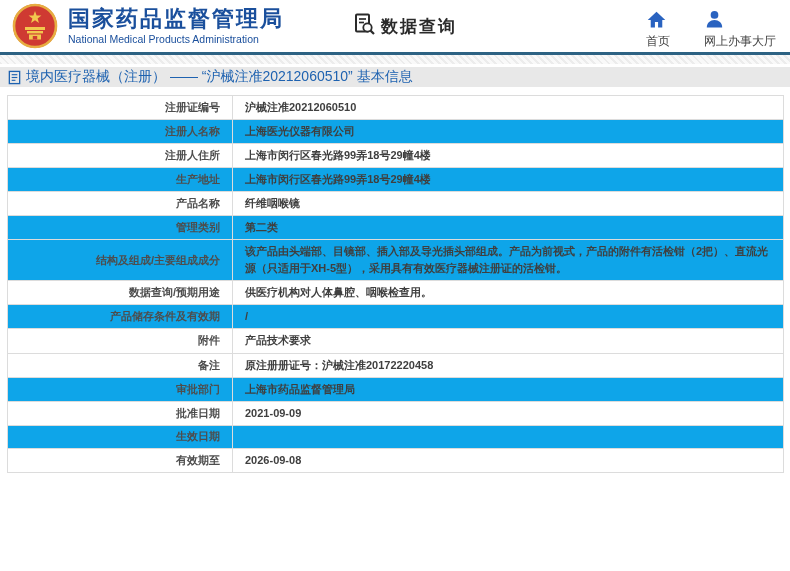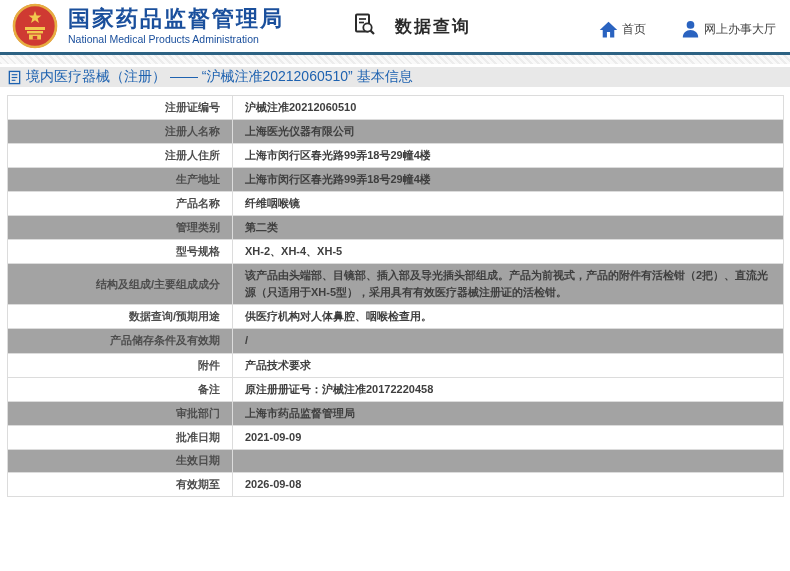--- a/index.html
+++ b/index.html
@@ -5,24 +5,24 @@
   * { margin:0; padding:0; box-sizing:border-box; }
   html,body { width:790px; height:571px; background:#fff; overflow:hidden;
     font-family:"Liberation Sans","DejaVu Sans",sans-serif; }
 
   
   .site-header { height:52px; display:flex; align-items:center; padding:0 14px 0 12px; background:#fff; }
   .brand { display:flex; align-items:center; gap:10px; cursor:pointer; }
   .emblem { width:46px; height:46px; flex:0 0 auto; }
   .brand-cn { font-size:22px; font-weight:bold; color:#1a4f9c; letter-spacing:2px; line-height:1.1; }
   .brand-en { font-size:10.5px; color:#1a4f9c; margin-top:2px; }
-  .data-query { display:flex; align-items:center; gap:19px; margin-left:68px;
+  .data-query { display:flex; align-items:center; gap:5px; margin-left:68px;
     font-size:17px; font-weight:600; color:#2b2b2b; letter-spacing:2px; cursor:pointer; }
   .header-right { margin-left:auto; display:flex; gap:34px; align-items:flex-start; padding-top:6px; }
-  .nav-item { display:flex; flex-direction:row; align-items:center; gap:3px;
+  .nav-item { display:flex; flex-direction:column; align-items:flex-start; gap:3px;
     font-size:12px; color:#444; text-decoration:none; cursor:pointer; }
   .nav-item svg { display:block; }
 
   
   .top-line { height:3px; background:#2d6283; }
   .hatch-strip { height:9px;
     background:repeating-linear-gradient(45deg,#ececec 0 2px,#f9f9f9 2px 5px); }
   .gap-sm { height:3px; background:#fff; }
 
   
@@ -31,21 +31,21 @@
   .title-bar .page-title { font-size:14px; color:#1e62b0; }
   .doc-icon { display:flex; align-items:center; }
 
   
   .table-wrap { margin:8px 6px 0 7px; }
   table { width:100%; border-collapse:collapse; table-layout:fixed; }
   td { border:1px solid #dcdcdc; font-size:11px; vertical-align:middle;font-weight:bold; }
   .cell-label { width:225px; text-align:right; padding:3px 12px 3px 4px;
     color:#4d4d4d; height:23px; }
   .cell-value { text-align:left; padding:3px 6px 3px 12px; color:#3f3f3f; line-height:1.55; }
-  tr.alt td { background:#a3a3a3; }
+  tr.alt td { background:#0ea5e9; }
 </style>
 </head>
 <body>
 
 <header class="site-header">
   <div class="brand">
     <span class="emblem">
       <svg viewBox="0 0 46 46" width="46" height="46">
         <circle cx="23" cy="23" r="22" fill="#cf3a32"></circle>
         <circle cx="23" cy="23" r="21" fill="none" stroke="#e7ad41" stroke-width="2.6"></circle>
@@ -132,24 +132,20 @@
           <td class="cell-value">上海市闵行区春光路99弄18号29幢4楼</td>
         </tr>
         <tr>
           <td class="cell-label">产品名称</td>
           <td class="cell-value">纤维咽喉镜</td>
         </tr>
         <tr class="alt">
           <td class="cell-label">管理类别</td>
           <td class="cell-value">第二类</td>
         </tr>
-        <tr>
-          <td class="cell-label">型号规格</td>
-          <td class="cell-value">XH-2、XH-4、XH-5</td>
-        </tr>
         <tr class="alt">
           <td class="cell-label">结构及组成/主要组成成分</td>
           <td class="cell-value">该产品由头端部、目镜部、插入部及导光插头部组成。产品为前视式，产品的附件有活检钳（2把）、直流光源（只适用于XH-5型），采用具有有效医疗器械注册证的活检钳。</td>
         </tr>
         <tr>
           <td class="cell-label">数据查询/预期用途</td>
           <td class="cell-value">供医疗机构对人体鼻腔、咽喉检查用。</td>
         </tr>
         <tr class="alt">
           <td class="cell-label">产品储存条件及有效期</td>

